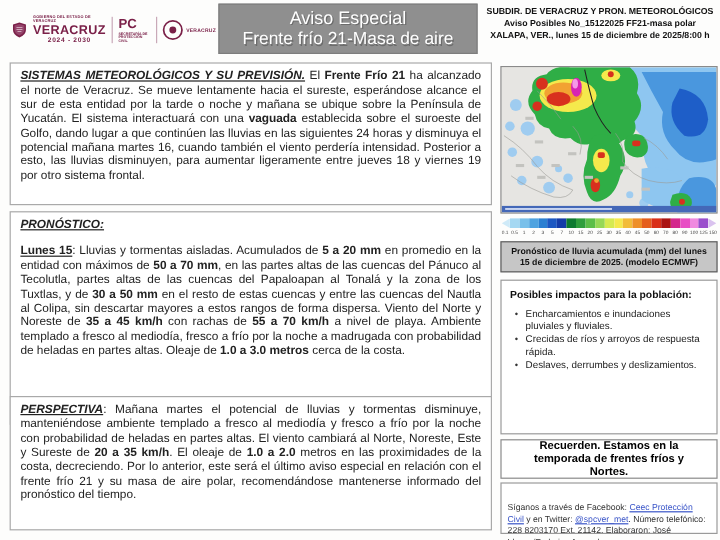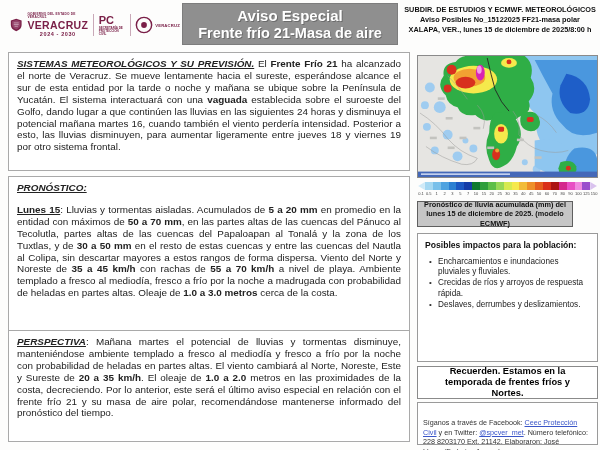--- a/index.html
+++ b/index.html
@@ -13,21 +13,21 @@
   .gob-name{font-size:10.5px;font-weight:bold;color:#7a2048;letter-spacing:.3px;margin-top:1px;}
   .gob-years{font-size:5.5px;font-weight:bold;color:#7a2048;margin-top:1px;letter-spacing:.6px;}
   .vdiv{width:1px;height:22px;background:#c9a9b8;}
   .pc-block{display:flex;flex-direction:column;line-height:1;justify-content:flex-end;}
   .pc-name{font-size:11px;font-weight:bold;color:#7a2048;}
   .pc-sub{font-size:3px;font-weight:bold;color:#7a2048;margin-top:1px;width:26px;}
   .circ-wrap{display:flex;align-items:center;gap:2px;}
   .circ-label{font-size:4.2px;font-weight:bold;color:#7a2048;letter-spacing:.2px;}
 
   .title-box{position:absolute;left:182px;top:3px;width:216px;height:42px;background:#8f8f8f;
-    color:#ffffff;font-weight:bold;text-align:center;display:flex;flex-direction:column;justify-content:center;
+    color:#ffffff;font-weight:normal;text-align:center;display:flex;flex-direction:column;justify-content:center;
     text-shadow:1px 1px 0 #6c6c6c;border:1px solid #7d7d7d;box-sizing:border-box;}
   .title-line1{font-size:15px;line-height:18px;}
   .title-line2{font-size:14.5px;line-height:17px;}
 
   .org{position:absolute;left:401px;top:5px;width:198px;text-align:center;font-weight:bold;color:#111;}
   .org div{font-size:7.3px;line-height:9.8px;white-space:nowrap;}
 
   
   .tbox{position:absolute;left:8px;width:402px;background:#ffffff;border:1.5px solid #a9a9a9;
     box-sizing:border-box;padding:5px 8px;text-align:justify;font-size:9.9px;line-height:11.9px;color:#222;}
@@ -45,21 +45,21 @@
   .map{position:absolute;left:417px;top:55px;width:181px;height:123px;border:1px solid #8a8a8a;box-sizing:border-box;background:#e6e5e2;}
   .map svg{display:block;width:100%;height:100%;}
 
   .scale{position:absolute;left:417px;top:182px;width:181px;height:8px;display:flex;}
   .scale .cell{flex:1;}
   .scale .cell.first{clip-path:polygon(100% 0,15% 50%,100% 100%);}
   .scale .cell.last{clip-path:polygon(0 0,85% 50%,0 100%);}
   .scale-labels{position:absolute;left:417px;top:191px;width:181px;display:flex;}
   .scale-labels span{flex:1;font-size:4px;line-height:5px;text-align:center;color:#444;overflow:hidden;}
 
-  .caption{position:absolute;left:417px;top:201px;width:156px;height:26px;background:#c6c6c6;border:1px solid #5f5f5f;
+  .caption{position:absolute;left:417px;top:201px;width:181px;height:26px;background:#c6c6c6;border:1px solid #5f5f5f;
     box-sizing:border-box;font-size:7.3px;font-weight:bold;text-align:center;line-height:9.2px;
     display:flex;align-items:center;justify-content:center;padding:0 6px;color:#111;}
 
   .impacts{position:absolute;left:417px;top:233px;width:181px;height:129px;border:1.5px solid #9a9a9a;
     box-sizing:border-box;background:#fff;padding:6px 7px 4px 7px;}
   .imp-title{font-size:8.6px;font-weight:bold;margin-bottom:7px;color:#111;}
   .impacts ul{margin:0;padding:0 0 0 4px;list-style:none;}
   .impacts li{font-size:8.2px;line-height:10.2px;color:#222;padding-left:9px;position:relative;margin-bottom:1px;}
   .impacts li::before{content:"•";position:absolute;left:0;top:0;font-size:8px;color:#333;}
 
@@ -100,21 +100,21 @@
       <span class="circ-label">VERACRUZ</span>
     </div>
   </div>
 
   <div class="title-box">
     <div class="title-line1">Aviso Especial</div>
     <div class="title-line2">Frente frío 21-Masa de aire</div>
   </div>
 
   <div class="org">
-    <div>SUBDIR. DE ESTUDIOS Y ECMWF. METEOROLÓGICOS</div>
+    <div>SUBDIR. DE VERACRUZ Y PRON. METEOROLÓGICOS</div>
     <div>Aviso Posibles No_15122025 FF21-masa polar</div>
     <div>XALAPA, VER.,  lunes 15 de diciembre de 2025/8:00 h</div>
   </div>
 
   <section class="tbox" id="box-sistemas">
     <p><span class="b i u">SISTEMAS METEOROLÓGICOS Y SU PREVISIÓN.</span><span> El </span><span class="b">Frente Frío 21</span><span> ha alcanzado el norte de Veracruz. Se mueve lentamente hacia el sureste, esperándose alcance el sur de esta entidad por la tarde o noche y mañana se ubique sobre la Península de Yucatán. El sistema interactuará con una </span><span class="b">vaguada</span><span> establecida sobre el suroeste del Golfo, dando lugar a que continúen las lluvias en las siguientes 24 horas y disminuya el potencial mañana martes 16, cuando también el viento perdería intensidad. Posterior a esto, las lluvias disminuyen, para aumentar ligeramente entre jueves 18 y viernes 19 por otro sistema frontal.</span></p>
   </section>
 
   <section class="tbox" id="box-pronostico">
     <p><span class="b i u">PRONÓSTICO:</span></p>

